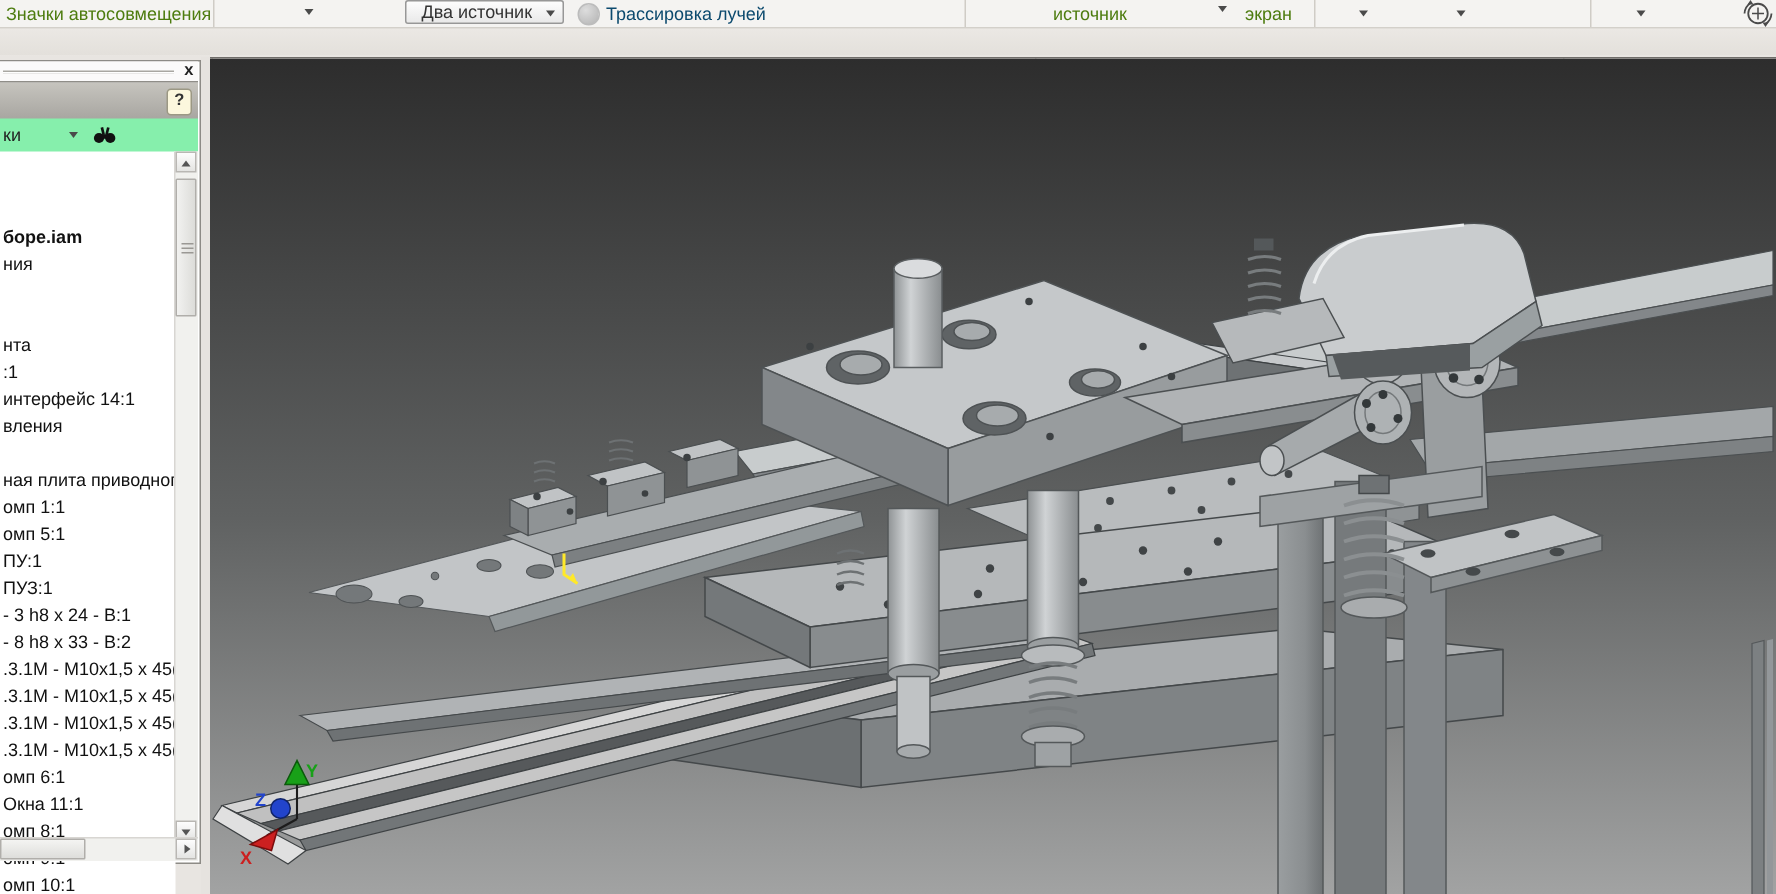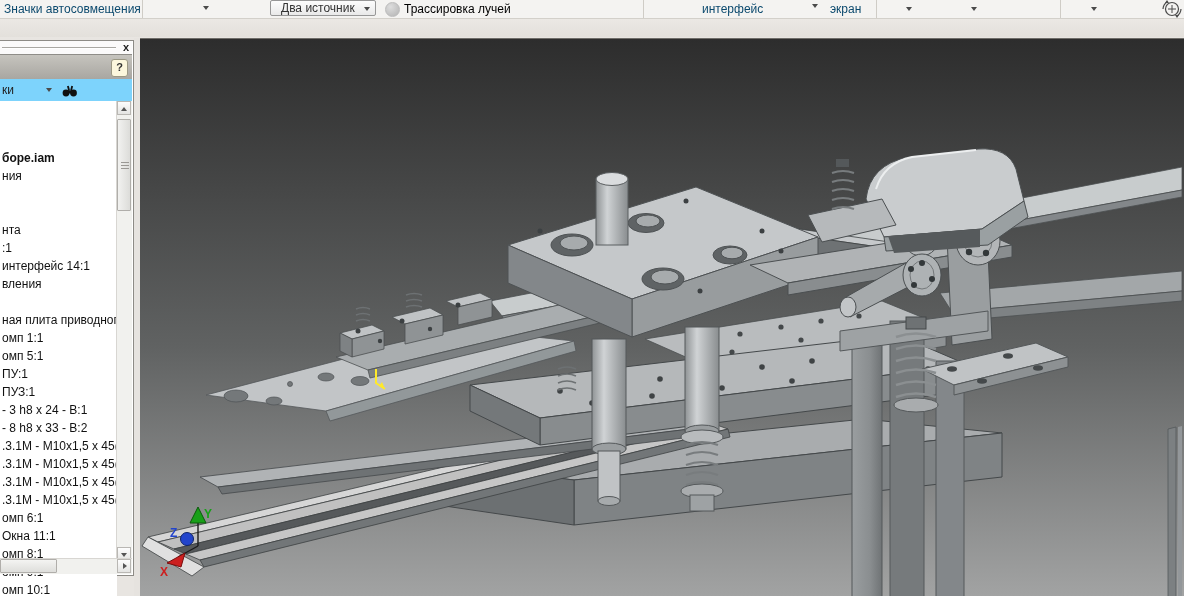--- a/index.html
+++ b/index.html
@@ -9,47 +9,47 @@
     font-family:"Liberation Sans","DejaVu Sans",sans-serif;
     -webkit-font-smoothing:antialiased;
   }
   
   .ribbon{position:absolute;left:0;top:0;width:1184px;height:37px;background:#f3f1ef;}
   .ribbon-row1{position:absolute;left:0;top:0;width:1184px;height:18px;background:#f4f3f1;}
   .ribbon-row2{position:absolute;left:0;top:18px;width:1184px;height:18px;
     background:linear-gradient(#ebe8e4,#e3e0db);border-top:1px solid #d3d0ca;}
   .ribbon-sep1{position:absolute;top:0;width:1px;height:18px;background:#cfccc6;}
   .ribbon-sep2{position:absolute;top:19px;width:1px;height:17px;background:#c9c5bf;}
-  .rlab{position:absolute;font-size:12px;color:#0c4a6e;white-space:nowrap;}
+  .rlab{position:absolute;font-size:12px;color:#4d7c0f;white-space:nowrap;}
   .plab{position:absolute;top:21px;font-size:11px;color:#4c4a46;text-align:center;white-space:nowrap;}
   .caret{position:absolute;width:0;height:0;border-left:3.5px solid transparent;
     border-right:3.5px solid transparent;border-top:4.5px solid #4a4a4a;}
   .caret-inline{display:inline-block;width:0;height:0;border-left:3.5px solid transparent;
     border-right:3.5px solid transparent;border-top:4.5px solid #4a4a4a;margin-left:5px;vertical-align:middle;}
   .btn-drop{position:absolute;left:270px;top:0px;width:106px;height:16px;
     border:1px solid #979797;border-radius:2px;background:linear-gradient(#fdfdfd,#e9e9e9);
     font-size:12px;color:#333;line-height:15px;padding-left:10px;box-sizing:border-box;}
   .btn-drop .caret-inline{position:absolute;right:5px;top:6px;margin:0;}
   .ray-ico{position:absolute;left:385px;top:2px;width:13px;height:13px;border-radius:50%;
     background:radial-gradient(circle at 35% 30%,#ddd,#b3b3b3);border:1px solid #bcbcbc;}
-  .gray-lab{color:#000000;}
+  .gray-lab{color:#0c4a6e;}
   .orbit-wrap{position:absolute;left:1160px;top:0;width:24px;height:18px;overflow:hidden;}
   
   .panel{position:absolute;left:0;top:40px;width:134px;height:536px;background:#fff;
     border:1px solid #8d8b86;border-left:none;box-sizing:border-box;}
   .panel-title{position:absolute;left:0;top:0;width:132px;height:13px;background:#fbfafa;}
   .panel-title .drag{position:absolute;left:2px;top:6px;width:114px;height:1px;background:#a9a7a2;
     border-bottom:1px solid #fff;}
   .panel-close{position:absolute;right:3px;top:0px;font-size:11px;font-weight:bold;color:#222;line-height:12px;cursor:default;}
   .panel-band{position:absolute;left:0;top:13px;width:132px;height:25px;
     background:linear-gradient(#c6c4be,#a7a5a0);border-top:1px solid #8f8d88;}
   .help-btn{position:absolute;right:4px;top:4px;width:15px;height:16px;background:#fcf7dd;
     border:1px solid #9b9884;border-radius:3px;font-size:11px;font-weight:bold;color:#333;
     text-align:center;line-height:15px;}
-  .filter-row{position:absolute;left:0;top:38px;width:132px;height:22px;background:#7dd3fc;}
+  .filter-row{position:absolute;left:0;top:38px;width:132px;height:22px;background:#86efac;}
   .filter-lab{position:absolute;left:2px;top:4px;font-size:12px;color:#222;}
   .filter-caret{position:absolute;left:46px;top:9px;}
   .binocs{position:absolute;left:62px;top:4px;}
   
   .tree{position:absolute;left:0;top:60px;width:117px;height:460px;overflow:hidden;background:#fff;margin-top:48px;}
   .trow{height:18px;line-height:18px;font-size:12px;color:#111;padding-left:2px;white-space:nowrap;}
   .tree .trow:first-child{font-weight:bold;}
   
   .vsb{position:absolute;right:1px;top:60px;width:15px;height:460px;background:#f1f1ee;border-left:1px solid #d8d6d2;}
   .sb-btn{position:absolute;left:0;width:14px;height:14px;background:linear-gradient(#fdfdfd,#e4e4e2);
@@ -79,21 +79,21 @@
     <span class="rlab" style="left:4px;top:2px;">Значки автосовмещения</span>
     <div class="ribbon-sep1" style="left:142px;"></div>
     <div class="caret" style="left:203px;top:6px;"></div>
     <div class="btn-drop">
       <span>Два источник</span>
       <span class="caret-inline"></span>
     </div>
     <div class="ray-ico"></div>
     <span class="rlab gray-lab" style="left:404px;top:2px;">Трассировка лучей</span>
     <div class="ribbon-sep1" style="left:643px;"></div>
-    <span class="rlab" style="left:702px;top:2px;">интерфейс</span>
+    <span class="rlab" style="left:702px;top:2px;">источник</span>
     <div class="caret" style="left:812px;top:4px;"></div>
     <span class="rlab" style="left:830px;top:2px;text-align:right;">экран</span>
     <div class="ribbon-sep1" style="left:876px;"></div>
     <div class="caret" style="left:906px;top:7px;"></div>
     <div class="caret" style="left:971px;top:7px;"></div>
     <div class="ribbon-sep1" style="left:1060px;"></div>
     <div class="caret" style="left:1091px;top:7px;"></div>
     <div class="orbit-wrap">
       <svg width="24" height="18" viewBox="0 0 24 18">
         <circle cx="12" cy="9" r="6.5" fill="none" stroke="#4a4a4a" stroke-width="1.2"></circle>

